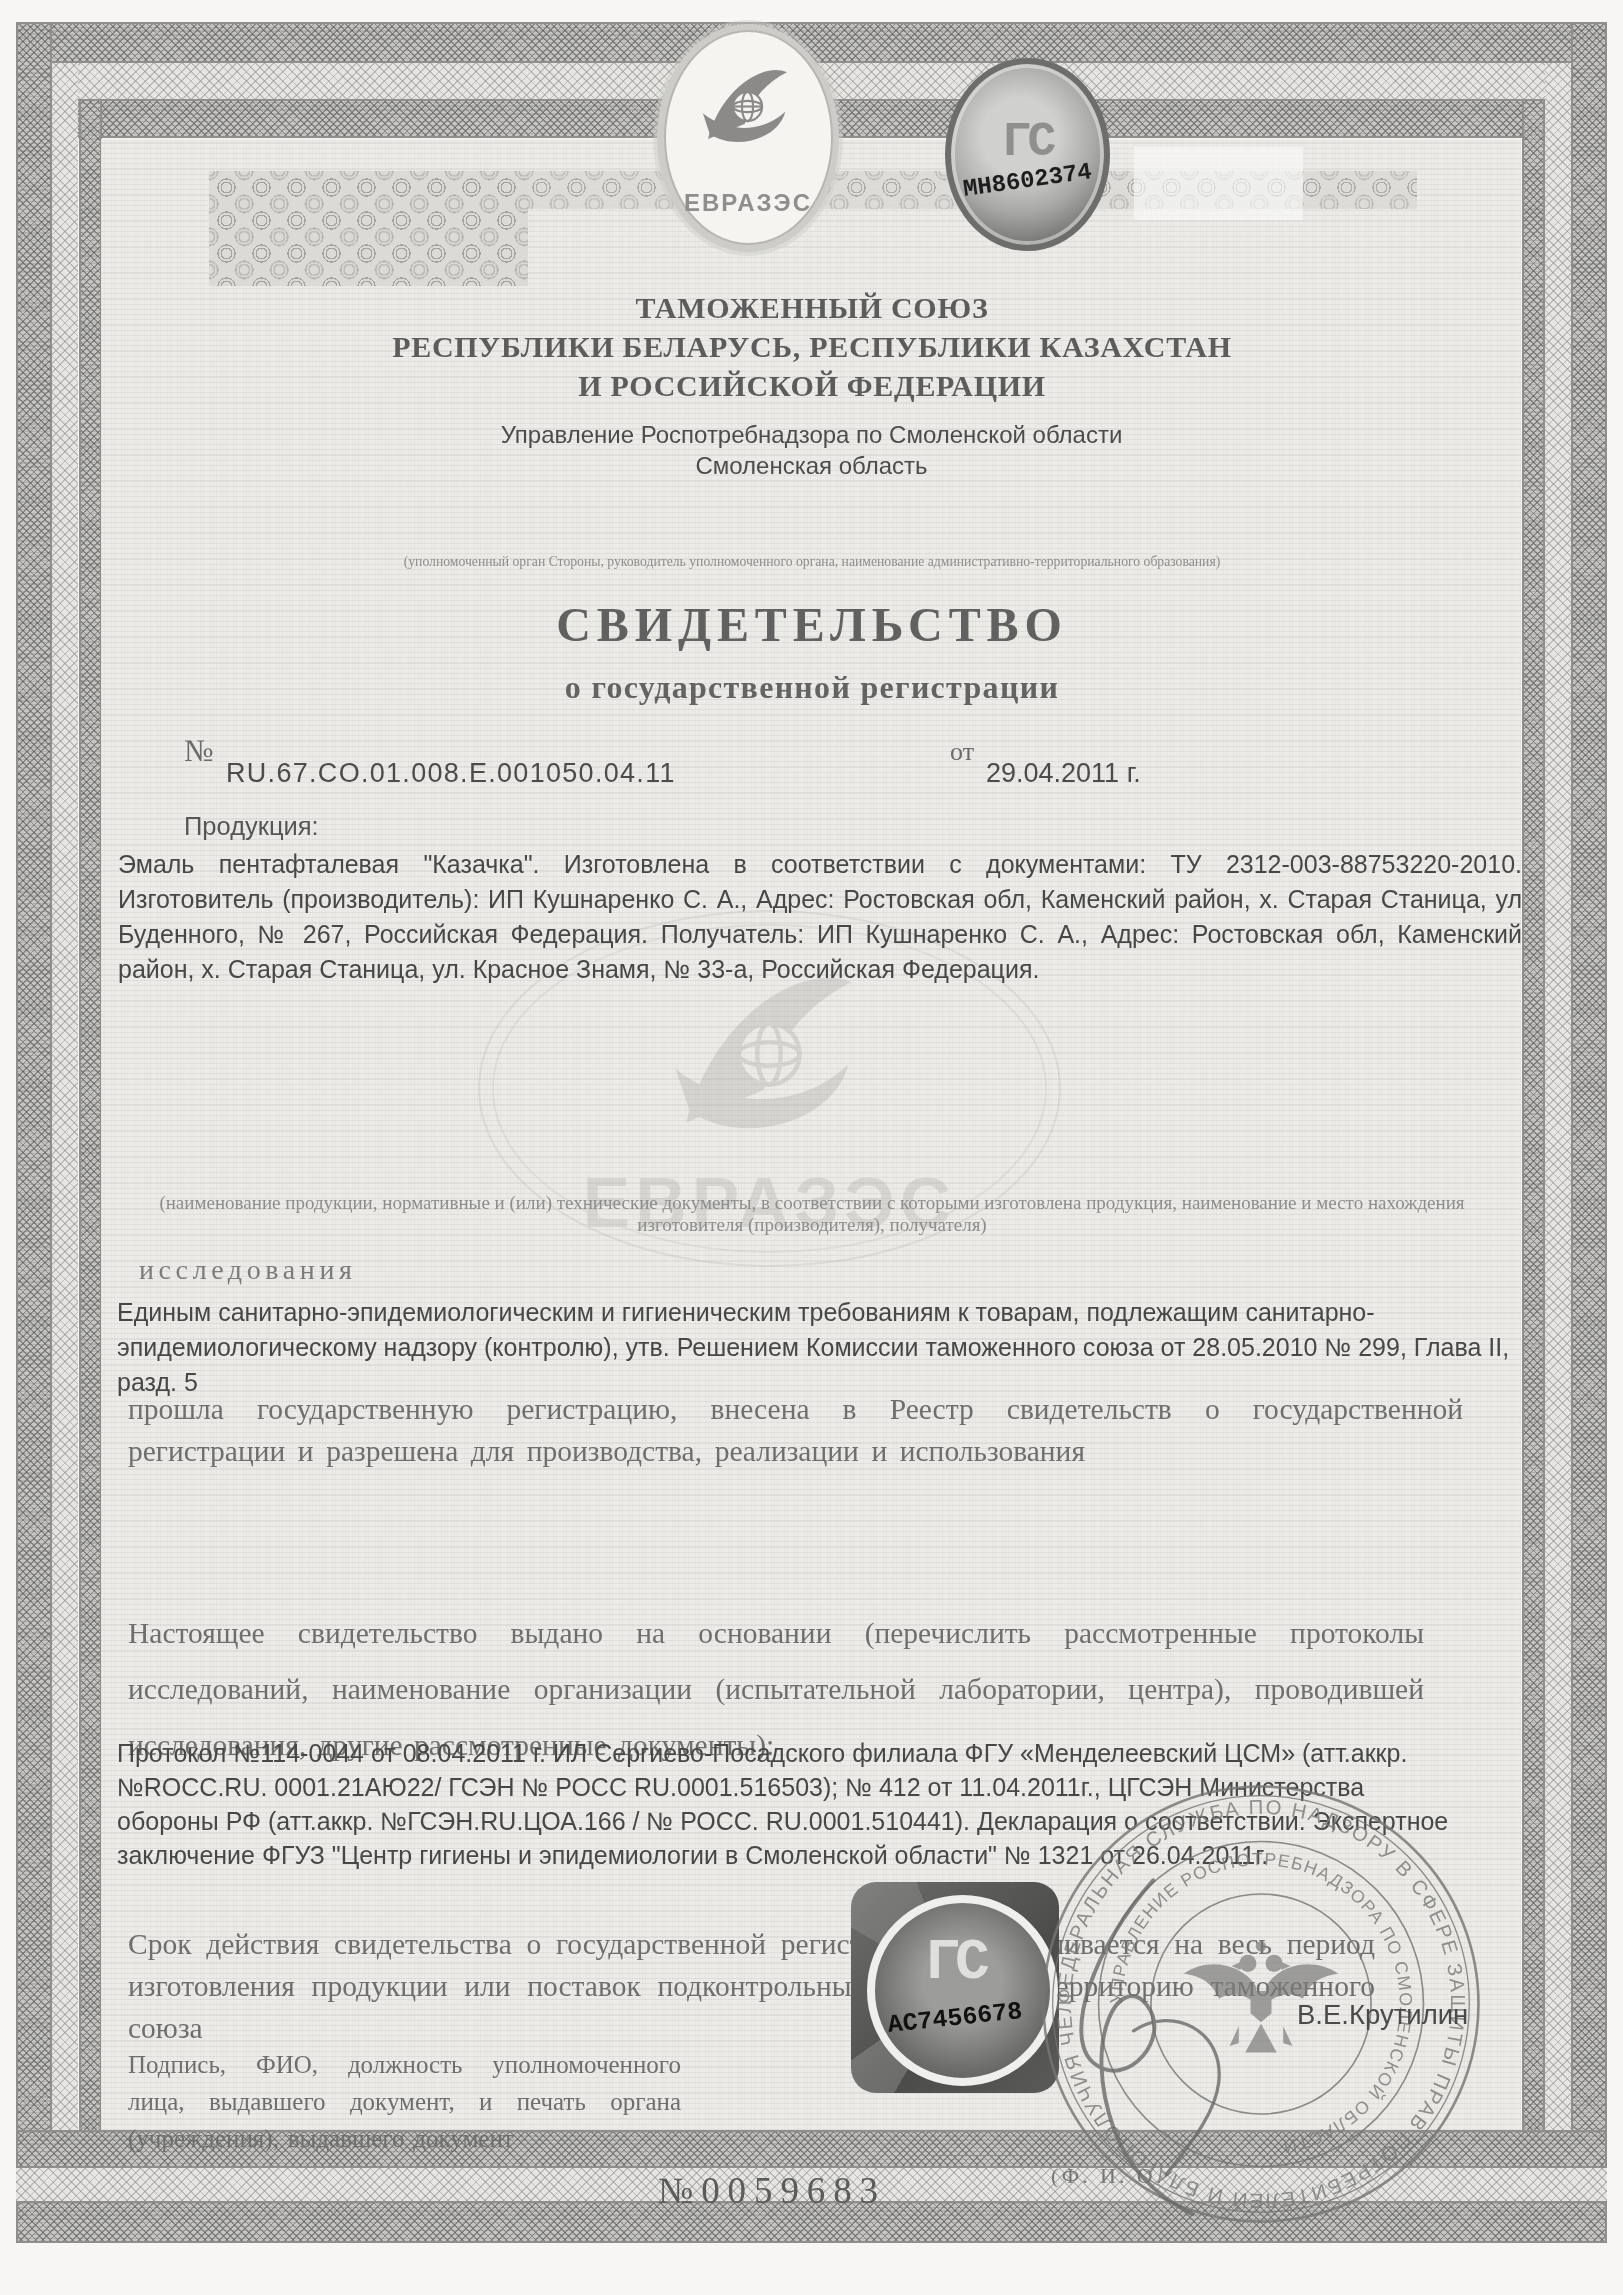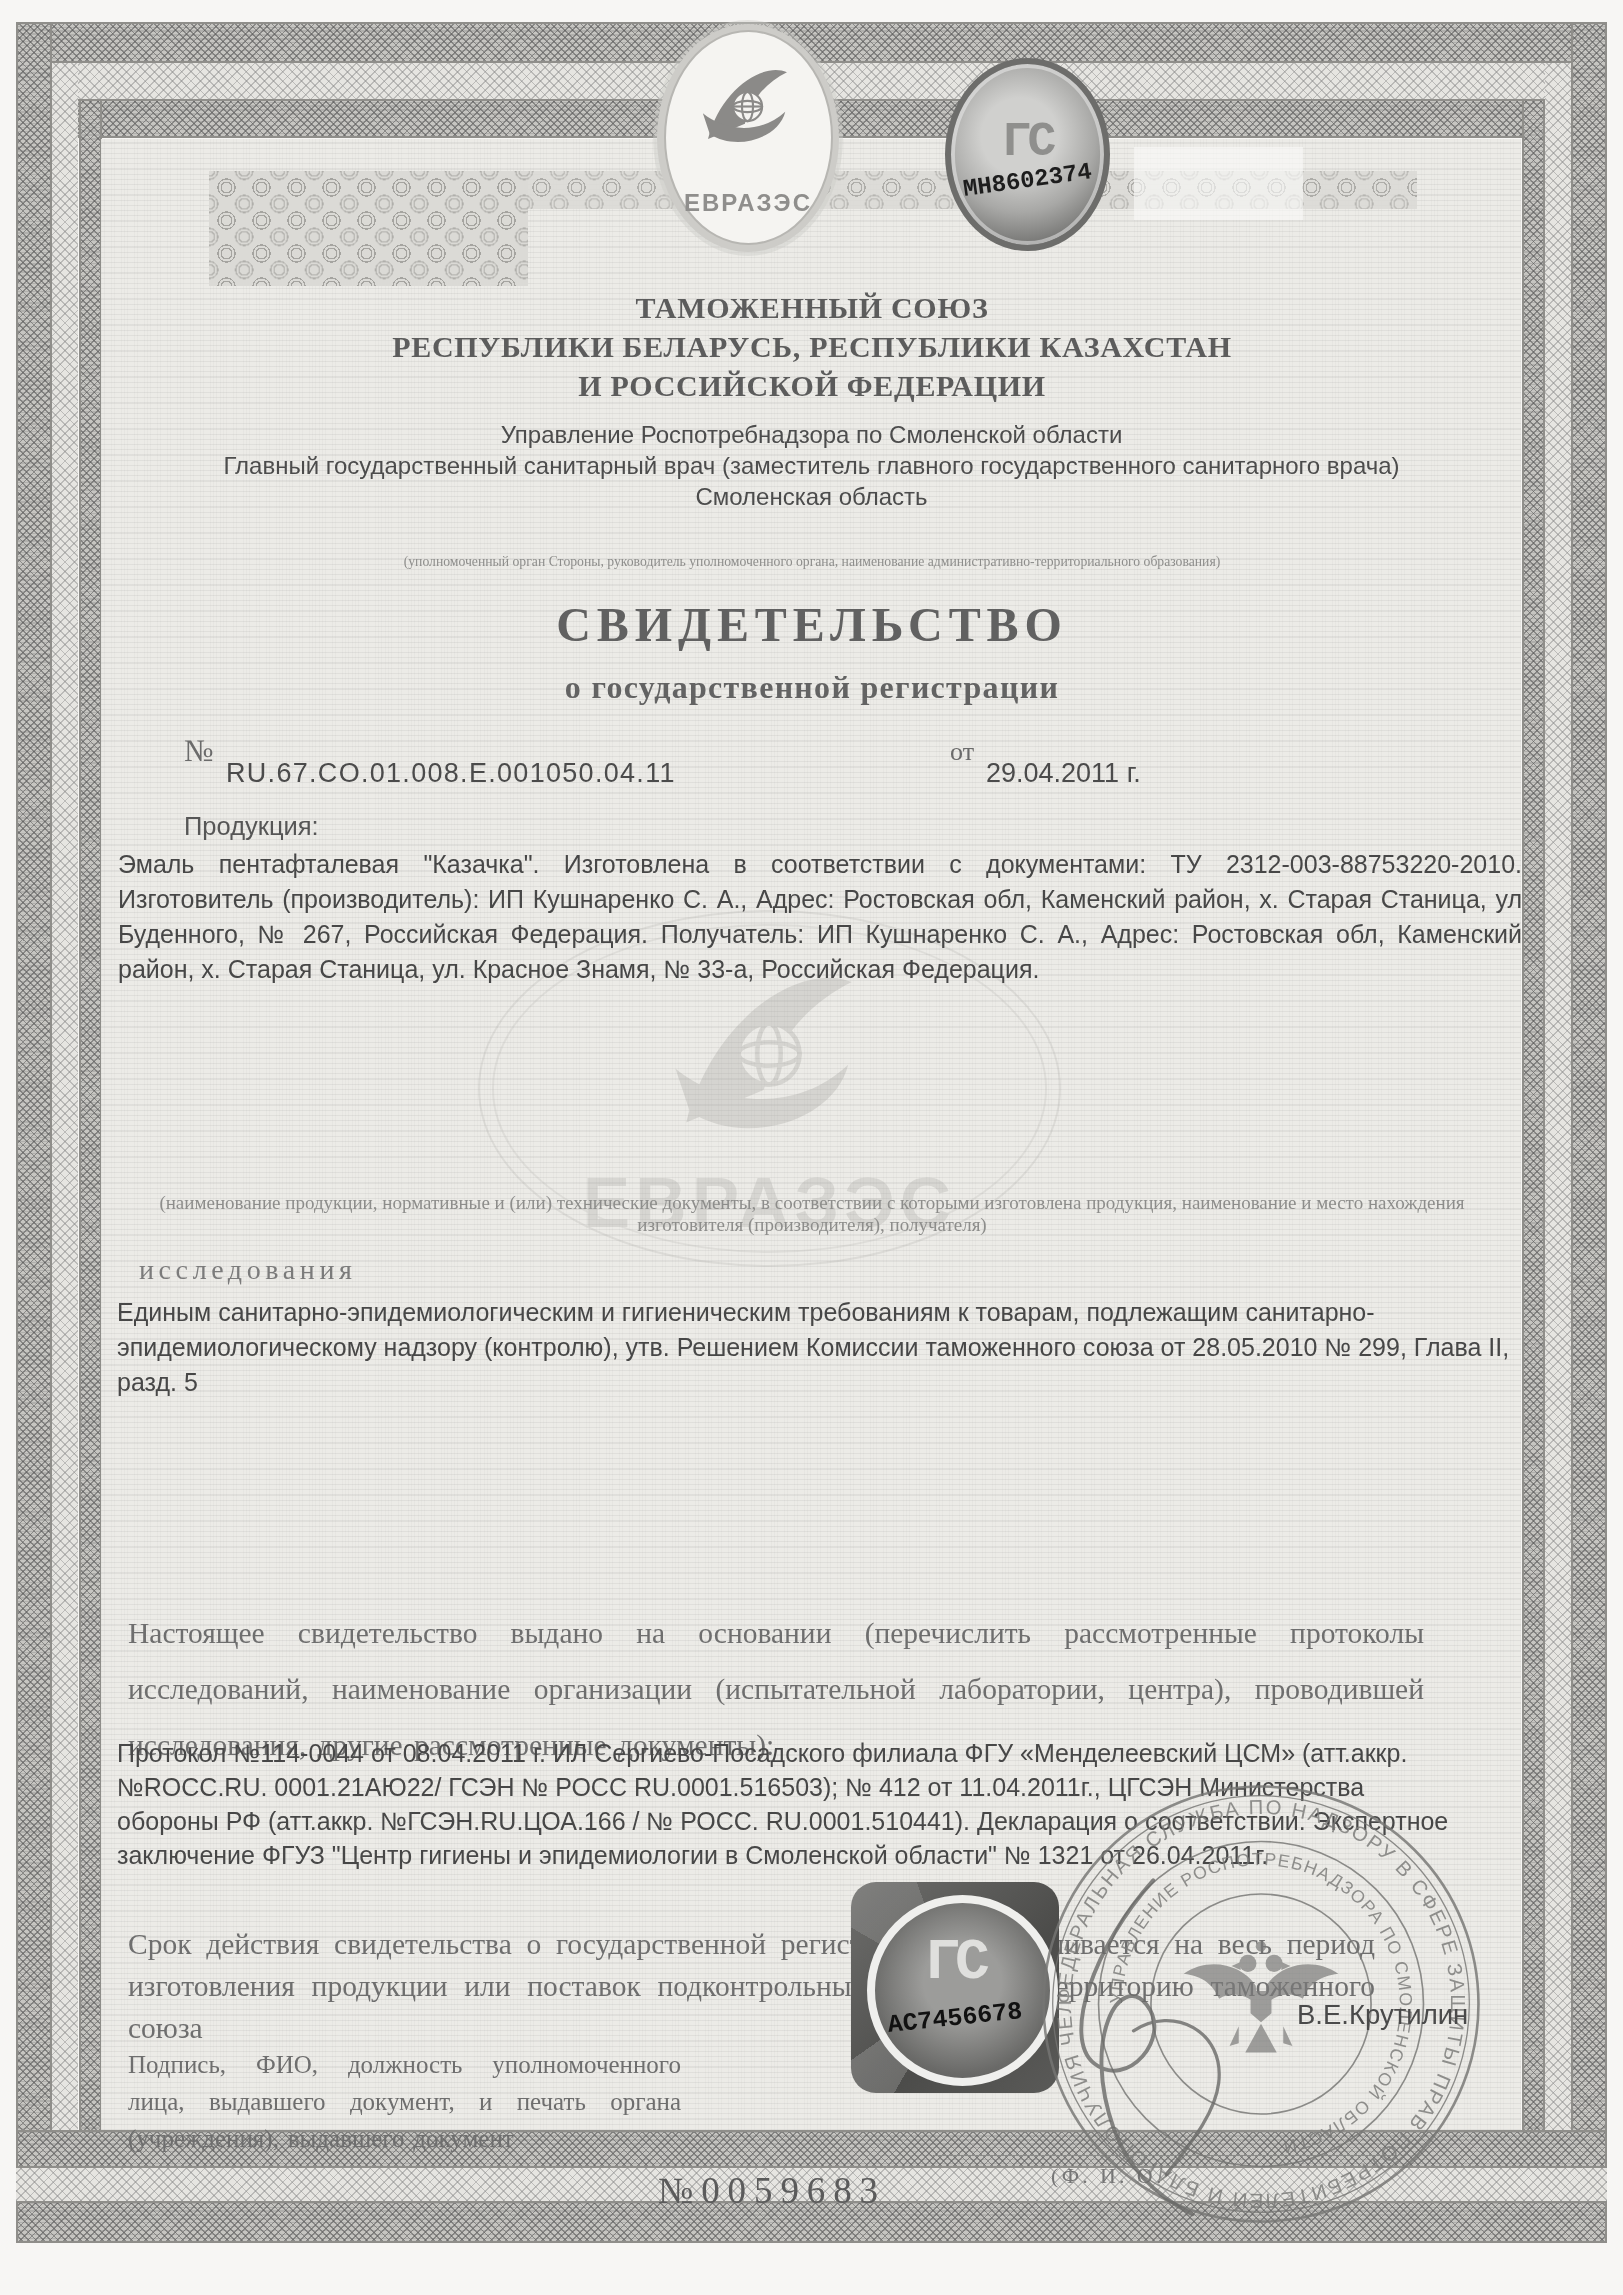--- a/index.html
+++ b/index.html
@@ -183,40 +183,40 @@
     <div class="wm-label">ЕВРАЗЭС</div>
   </div>
 
   <div class="abs serif center" id="hdr-treaty">
     <div>ТАМОЖЕННЫЙ СОЮЗ</div>
     <div>РЕСПУБЛИКИ БЕЛАРУСЬ, РЕСПУБЛИКИ КАЗАХСТАН</div>
     <div>И РОССИЙСКОЙ ФЕДЕРАЦИИ</div>
   </div>
   <div class="abs center" id="hdr-authority">
     <div>Управление Роспотребнадзора по Смоленской области</div>
-    <div>Главный государственный санитарный врач (заместитель главного государственного санитарного врача)</div>
     <div>Смоленская область</div>
   </div>
   <div class="abs serif center" id="hdr-caption">(уполномоченный орган Стороны, руководитель уполномоченного органа, наименование административно-территориального образования)</div>
 
   <div class="abs serif center" id="title-main">СВИДЕТЕЛЬСТВО</div>
   <div class="abs serif center" id="title-sub">о государственной регистрации</div>
 
   <div class="abs serif" id="num-label">№</div>
   <div class="abs" id="num-value">RU.67.CO.01.008.E.001050.04.11</div>
   <div class="abs serif" id="date-label">от</div>
   <div class="abs" id="date-value">29.04.2011 г.</div>
 
   <div class="abs" id="product-label">Продукция:</div>
   <div class="abs" id="product-text">Эмаль пентафталевая "Казачка". Изготовлена в соответствии с документами: ТУ 2312-003-88753220-2010. Изготовитель (производитель): ИП Кушнаренко С. А., Адрес: Ростовская обл, Каменский район, х. Старая Станица, ул Буденного, № 267,  Российская Федерация.  Получатель: ИП Кушнаренко С. А., Адрес: Ростовская обл, Каменский район, х. Старая Станица, ул. Красное Знамя, № 33-а,  Российская Федерация.</div>
   <div class="abs serif center" id="product-caption">(наименование продукции, нормативные и (или) технические документы, в соответствии с которыми изготовлена продукция, наименование и место нахождения изготовителя (производителя), получателя)</div>
 
   <div class="abs serif" id="compliance-lead">исследования</div>
   <div class="abs" id="compliance-text">Единым санитарно-эпидемиологическим и гигиеническим требованиям к товарам, подлежащим санитарно-эпидемиологическому надзору (контролю), утв. Решением Комиссии таможенного союза от 28.05.2010 № 299, Глава II, разд. 5</div>
 
+  <div class="abs serif" id="registration-text">прошла государственную регистрацию, внесена в Реестр свидетельств о государственной регистрации и разрешена для производства, реализации и использования</div>
 
   <div class="abs serif" id="basis-intro">Настоящее свидетельство выдано на основании (перечислить рассмотренные протоколы исследований, наименование организации (испытательной лаборатории, центра), проводившей исследования, другие рассмотренные документы):</div>
   <div class="abs" id="basis-text">Протокол №114-0044 от 08.04.2011 г. ИЛ Сергиево-Посадского филиала ФГУ «Менделеевский ЦСМ» (атт.аккр. №ROCC.RU. 0001.21АЮ22/ ГСЭН № РОСС RU.0001.516503); № 412 от 11.04.2011г., ЦГСЭН Министерства обороны РФ (атт.аккр. №ГСЭН.RU.ЦОА.166 / № РОСС. RU.0001.510441). Декларация о соответствии. Экспертное заключение ФГУЗ "Центр гигиены и эпидемиологии в Смоленской области" № 1321 от 26.04.2011г.</div>
 
   <div class="abs serif" id="validity-text">Срок действия свидетельства о государственной регистрации устанавливается на весь период изготовления продукции или поставок подконтрольных товаров на территорию таможенного союза</div>
 
   <div class="abs serif" id="sign-label">Подпись, ФИО, должность уполномоченного лица, выдавшего документ, и печать органа (учреждения), выдавшего документ</div>
   <div class="abs serif" id="blank-number">№0059683</div>
   <div id="sig-line"></div>
   <div class="abs serif" id="fio-caption">(Ф. И. О.</div>

